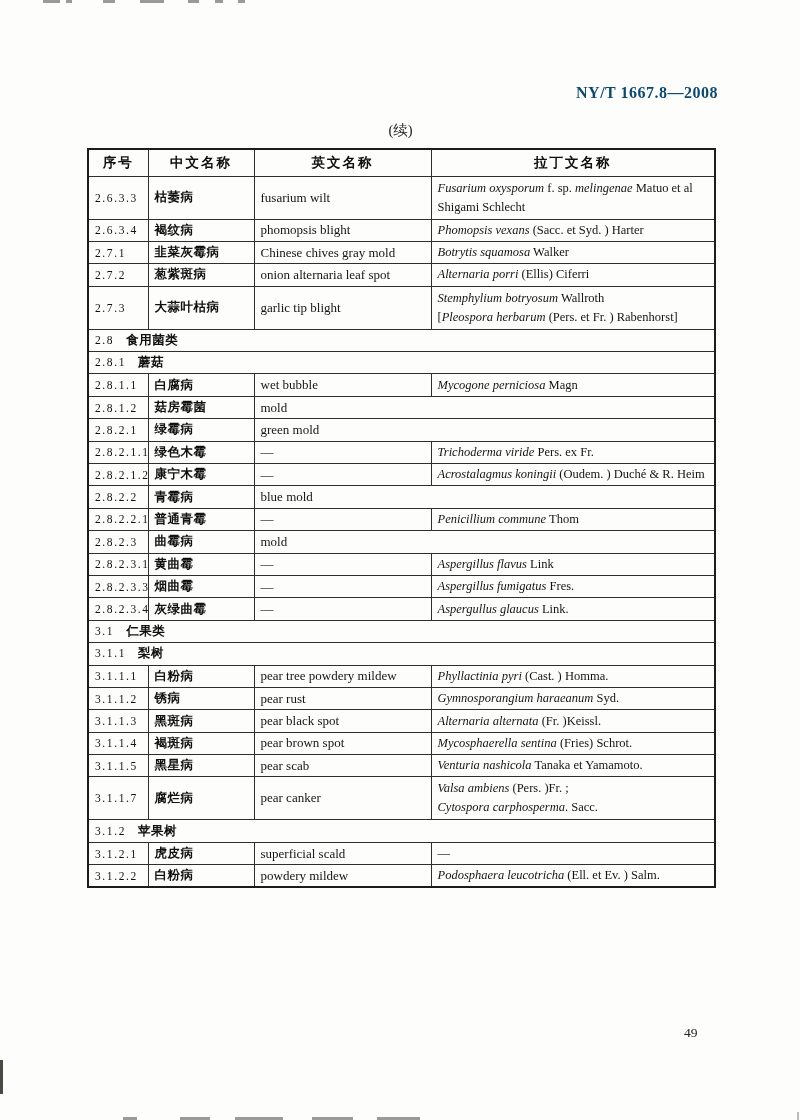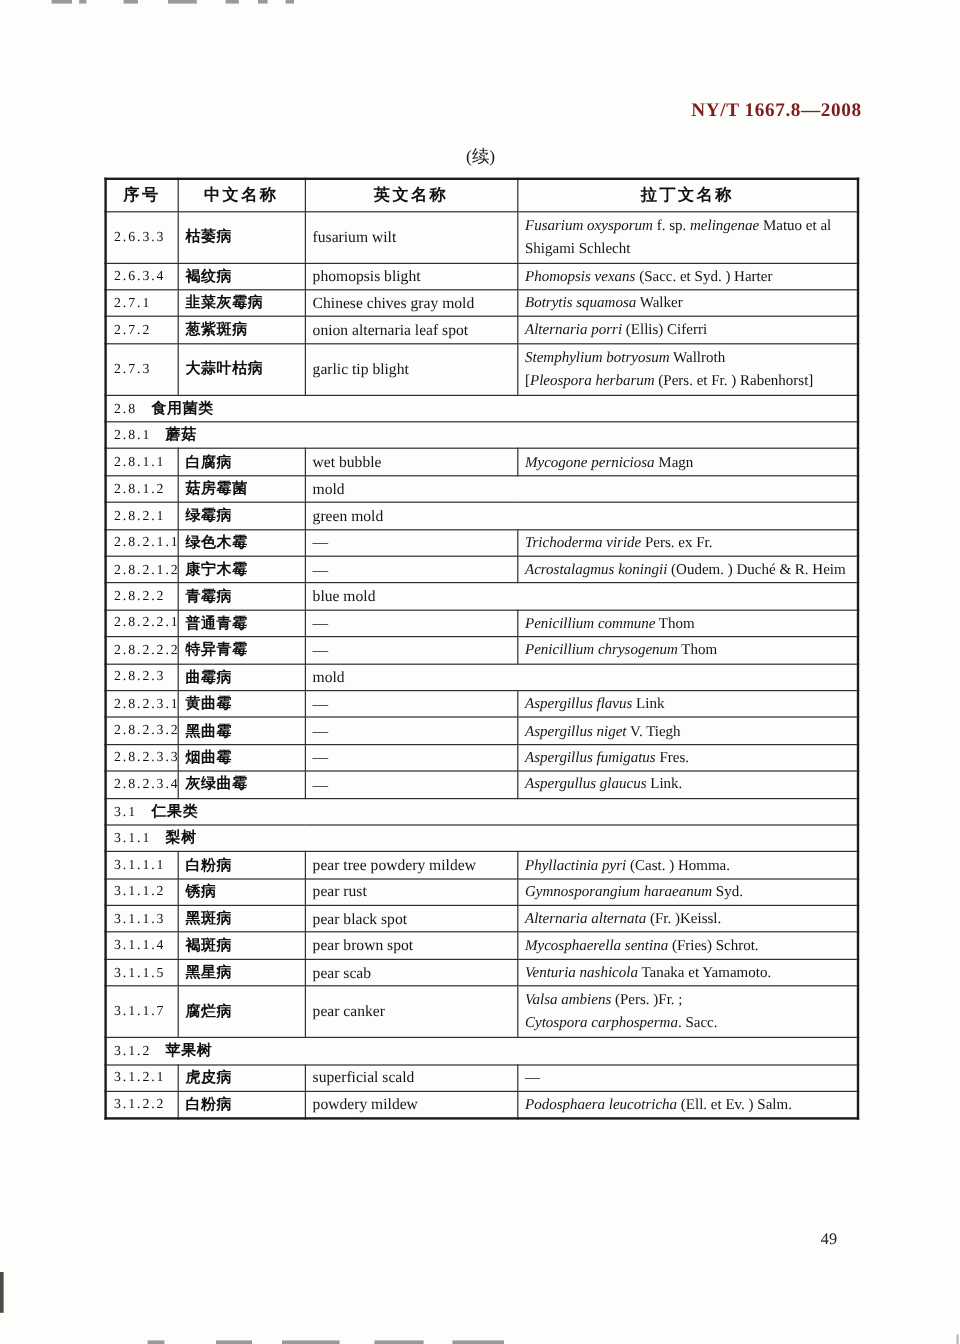--- a/index.html
+++ b/index.html
@@ -5,21 +5,21 @@
   html,body{margin:0;padding:0;}
   body{
     width:800px;height:1120px;position:relative;overflow:hidden;
     background:#fdfdfc;
     font-family:"Liberation Serif","DejaVu Serif",serif;
     color:#161616;
   }
   .doc-code{
     position:absolute;top:84px;right:82px;
     font-size:16px;font-weight:bold;letter-spacing:.5px;
-    color:#7f1d1d;
+    color:#0c4a6e;
     text-align:right;
   }
   .continued{
     position:absolute;top:121px;left:87px;width:627px;
     text-align:center;font-size:14.5px;color:#1a1a1a;
   }
   table.std{
     position:absolute;top:148px;left:87px;
     width:627px;border-collapse:collapse;table-layout:fixed;
     border:2px solid #1c1c1c;
@@ -174,46 +174,30 @@
       </tr>
       <tr class="reg">
         <td class="no">2.8.2.2.1</td>
         <td class="cn">普通青霉</td>
         <td class="en">—</td>
         <td class="la">
           <div class="ln"><i>Penicillium commune</i> Thom</div>
         </td>
       </tr>
       <tr class="reg">
-        <td class="no">2.8.2.2.2</td>
-        <td class="cn">特异青霉</td>
-        <td class="en">—</td>
-        <td class="la">
-          <div class="ln"><i>Penicillium chrysogenum</i> Thom</div>
-        </td>
-      </tr>
-      <tr class="reg">
         <td class="no">2.8.2.3</td>
         <td class="cn">曲霉病</td>
         <td class="en" colspan="2">mold</td>
       </tr>
       <tr class="reg">
         <td class="no">2.8.2.3.1</td>
         <td class="cn">黄曲霉</td>
         <td class="en">—</td>
         <td class="la">
           <div class="ln"><i>Aspergillus flavus</i> Link</div>
-        </td>
-      </tr>
-      <tr class="reg">
-        <td class="no">2.8.2.3.2</td>
-        <td class="cn">黑曲霉</td>
-        <td class="en">—</td>
-        <td class="la">
-          <div class="ln"><i>Aspergillus niget</i> V. Tiegh</div>
         </td>
       </tr>
       <tr class="reg">
         <td class="no">2.8.2.3.3</td>
         <td class="cn">烟曲霉</td>
         <td class="en">—</td>
         <td class="la">
           <div class="ln"><i>Aspergillus fumigatus</i> Fres.</div>
         </td>
       </tr>

